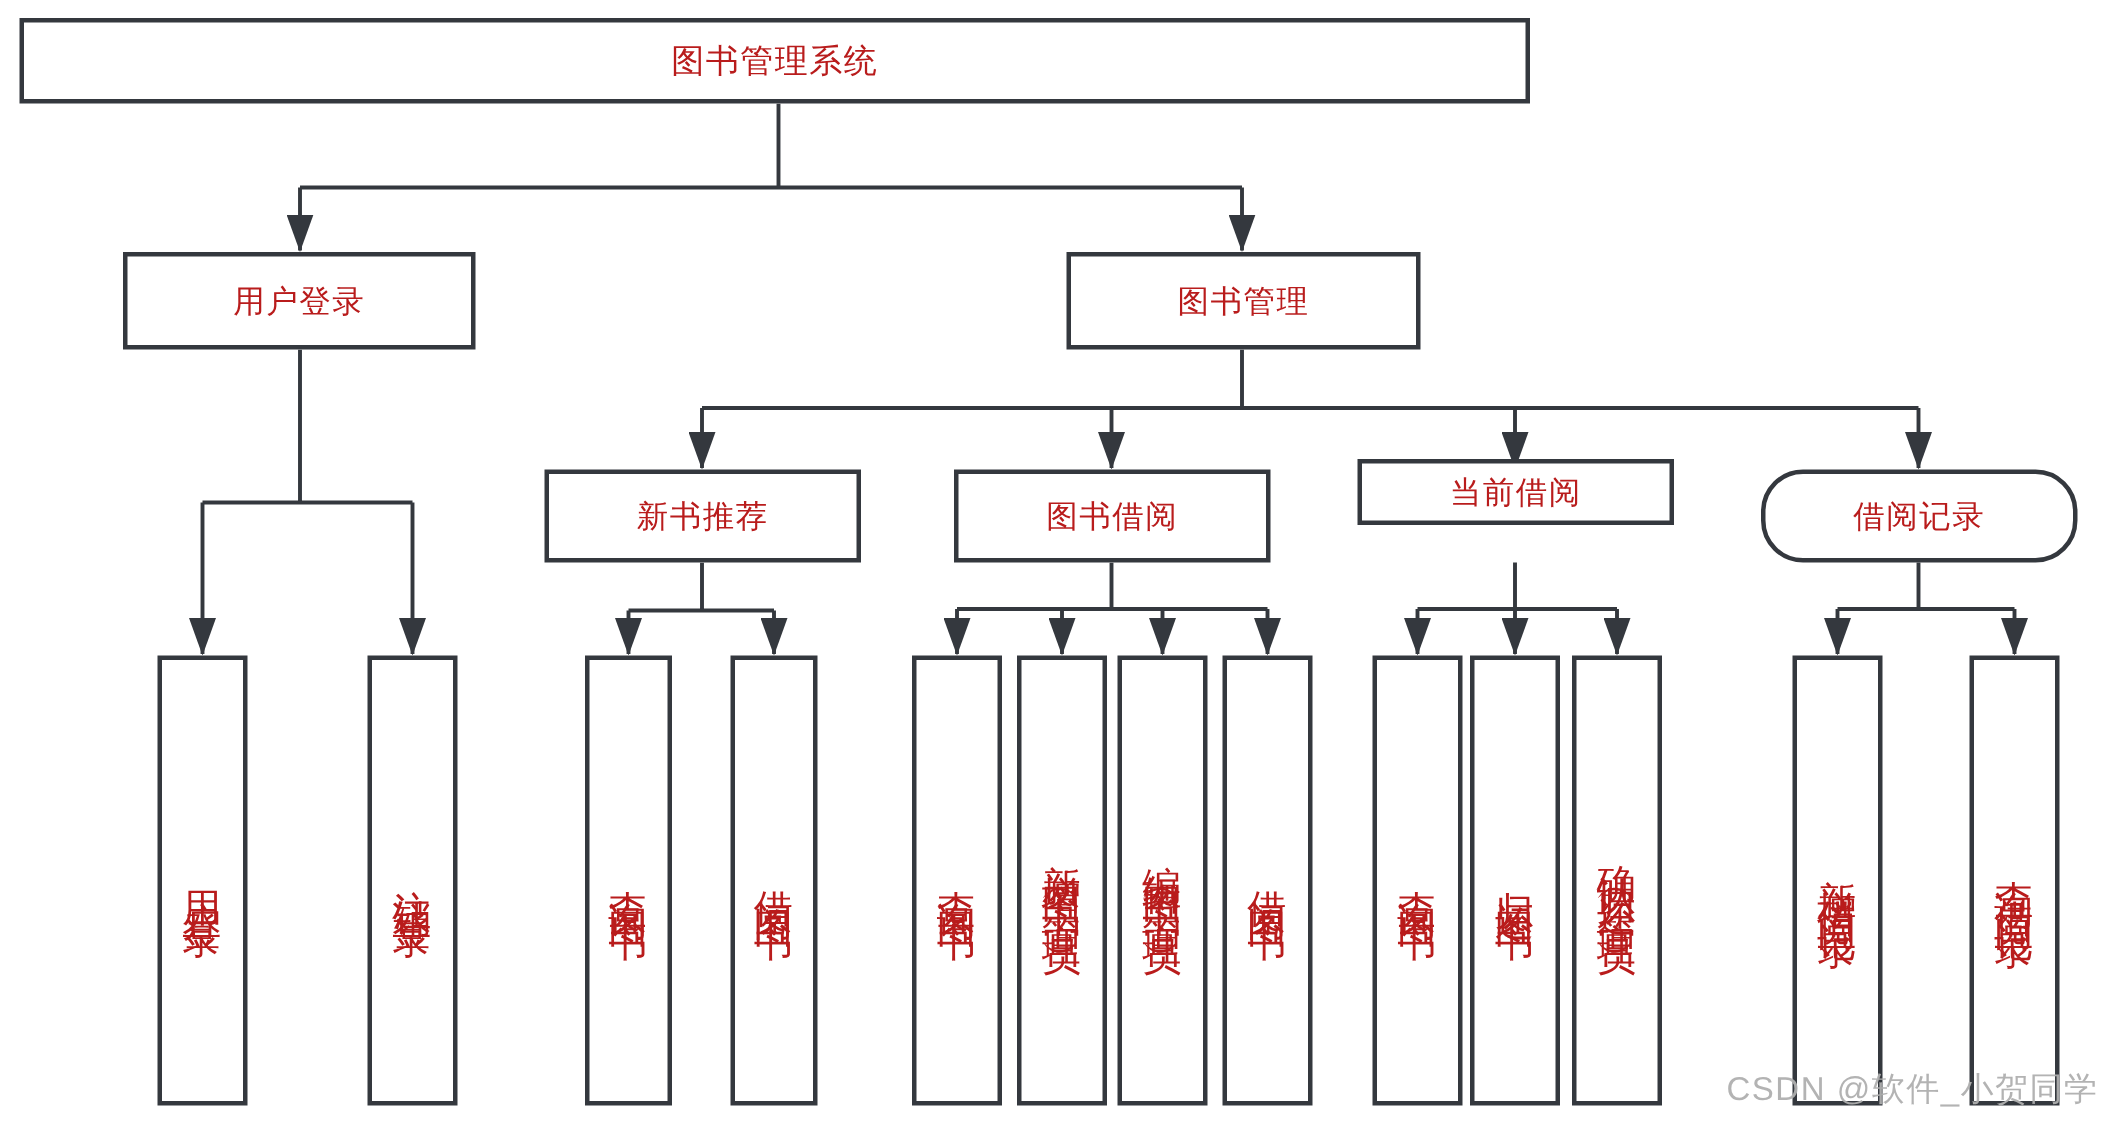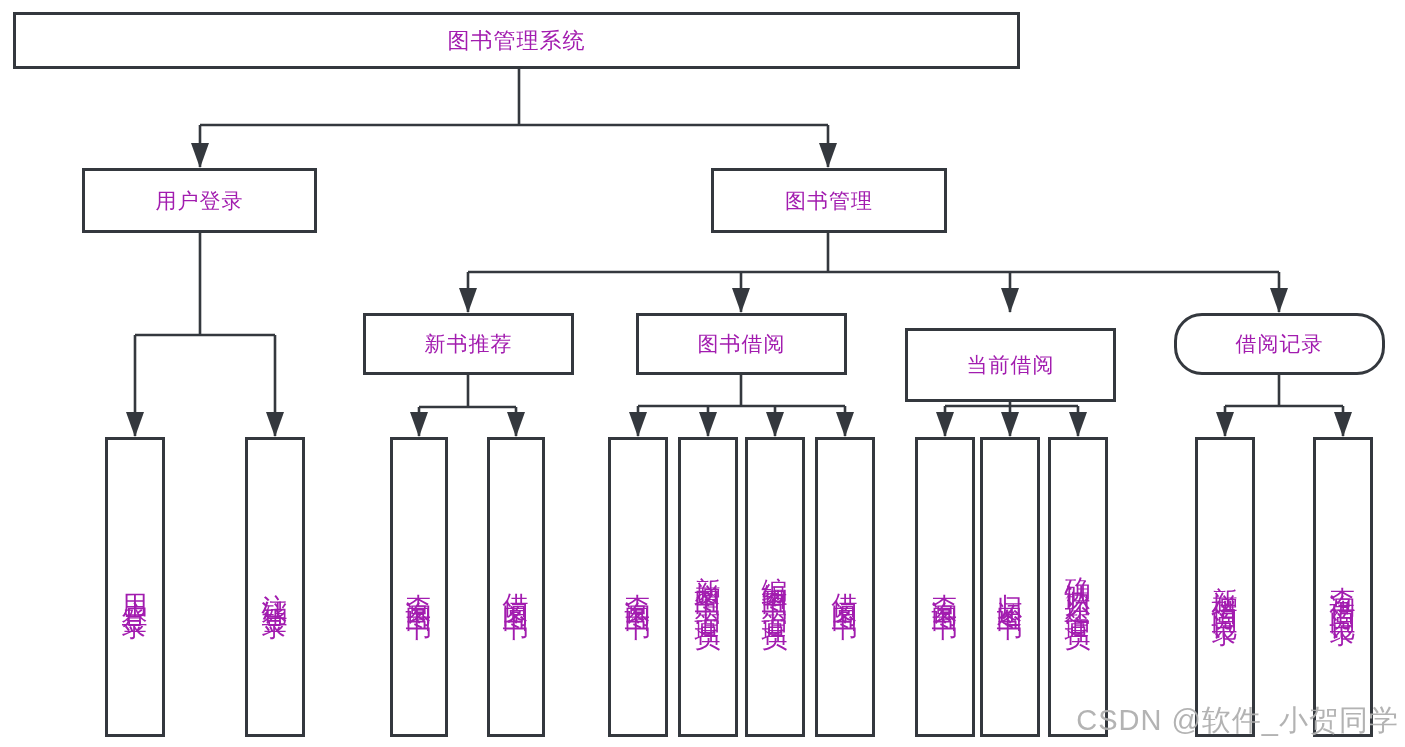--- a/index.html
+++ b/index.html
@@ -4,54 +4,54 @@
 <style>
   html,body{margin:0;padding:0;}
   body{
     width:1405px;height:747px;background:#ffffff;position:relative;overflow:hidden;
     font-family:"Liberation Sans","DejaVu Sans",sans-serif;
   }
   .diagram{position:absolute;inset:0;}
   svg.connectors{position:absolute;left:0;top:0;z-index:1;}
   .node{
     position:absolute;z-index:2;box-sizing:border-box;
-    border:3px solid #34383e;background:#ffffff;color:#a21caf;
+    border:3px solid #34383e;background:#ffffff;color:#b91c1c;
     display:flex;align-items:center;justify-content:center;text-align:center;
   }
   .h-node span{font-size:21px;letter-spacing:1px;white-space:nowrap;}
   .n-root span{font-size:22px;}
   .v-node span{
     writing-mode:vertical-rl;text-orientation:mixed;
     font-size:26px;line-height:1;letter-spacing:7px;white-space:nowrap;
   }
   
   .n-root   {left:13px;  top:12px;  width:1007px;height:57px;}
   .n-login  {left:82px;  top:168px; width:235px; height:65px;}
   .n-mgmt   {left:711px; top:168px; width:236px; height:65px;}
   .n-rec    {left:363px; top:313px; width:211px; height:62px;}
   .n-borrow {left:636px; top:313px; width:211px; height:62px;}
-  .n-current{left:905px; top:328px; width:211px; height:74px;}
+  .n-current{left:905px; top:306px; width:211px; height:44px;}
   .n-records{left:1174px;top:313px; width:211px; height:62px;border-radius:28px;}
   .leaf{top:437px;height:300px;}
   .n-l-login {left:105px; width:60px;}
   .n-l-logout{left:245px; width:60px;}
   .n-l-nbq{left:390px;width:58px;}
   .n-l-nbb{left:487px;width:58px;}
   .n-l-bbq{left:608px;width:60px;}
   .n-l-bba{left:678px;width:60px;}
   .n-l-bbe{left:745px;width:60px;}
   .n-l-bbb{left:815px;width:60px;}
   .n-l-cbq{left:915px;width:60px;}
   .n-l-cbr{left:980px;width:60px;}
   .n-l-cbc{left:1048px;width:60px;}
   .n-l-bra{left:1195px;width:60px;}
   .n-l-brq{left:1313px;width:60px;}
   .watermark{
     position:absolute;right:6px;bottom:6px;z-index:3;
-    font-size:29px;color:rgba(175,175,175,0.95);letter-spacing:1px;white-space:nowrap;
+    font-size:22px;color:rgba(175,175,175,0.95);letter-spacing:1px;white-space:nowrap;
   }
 </style>
 </head>
 <body>
 
 <div class="diagram">
 
   <svg class="connectors" width="1405" height="747" viewBox="0 0 1405 747">
     <defs>
       <marker id="ah" markerUnits="userSpaceOnUse" markerWidth="26" markerHeight="18" refX="24" refY="9" orient="auto">

